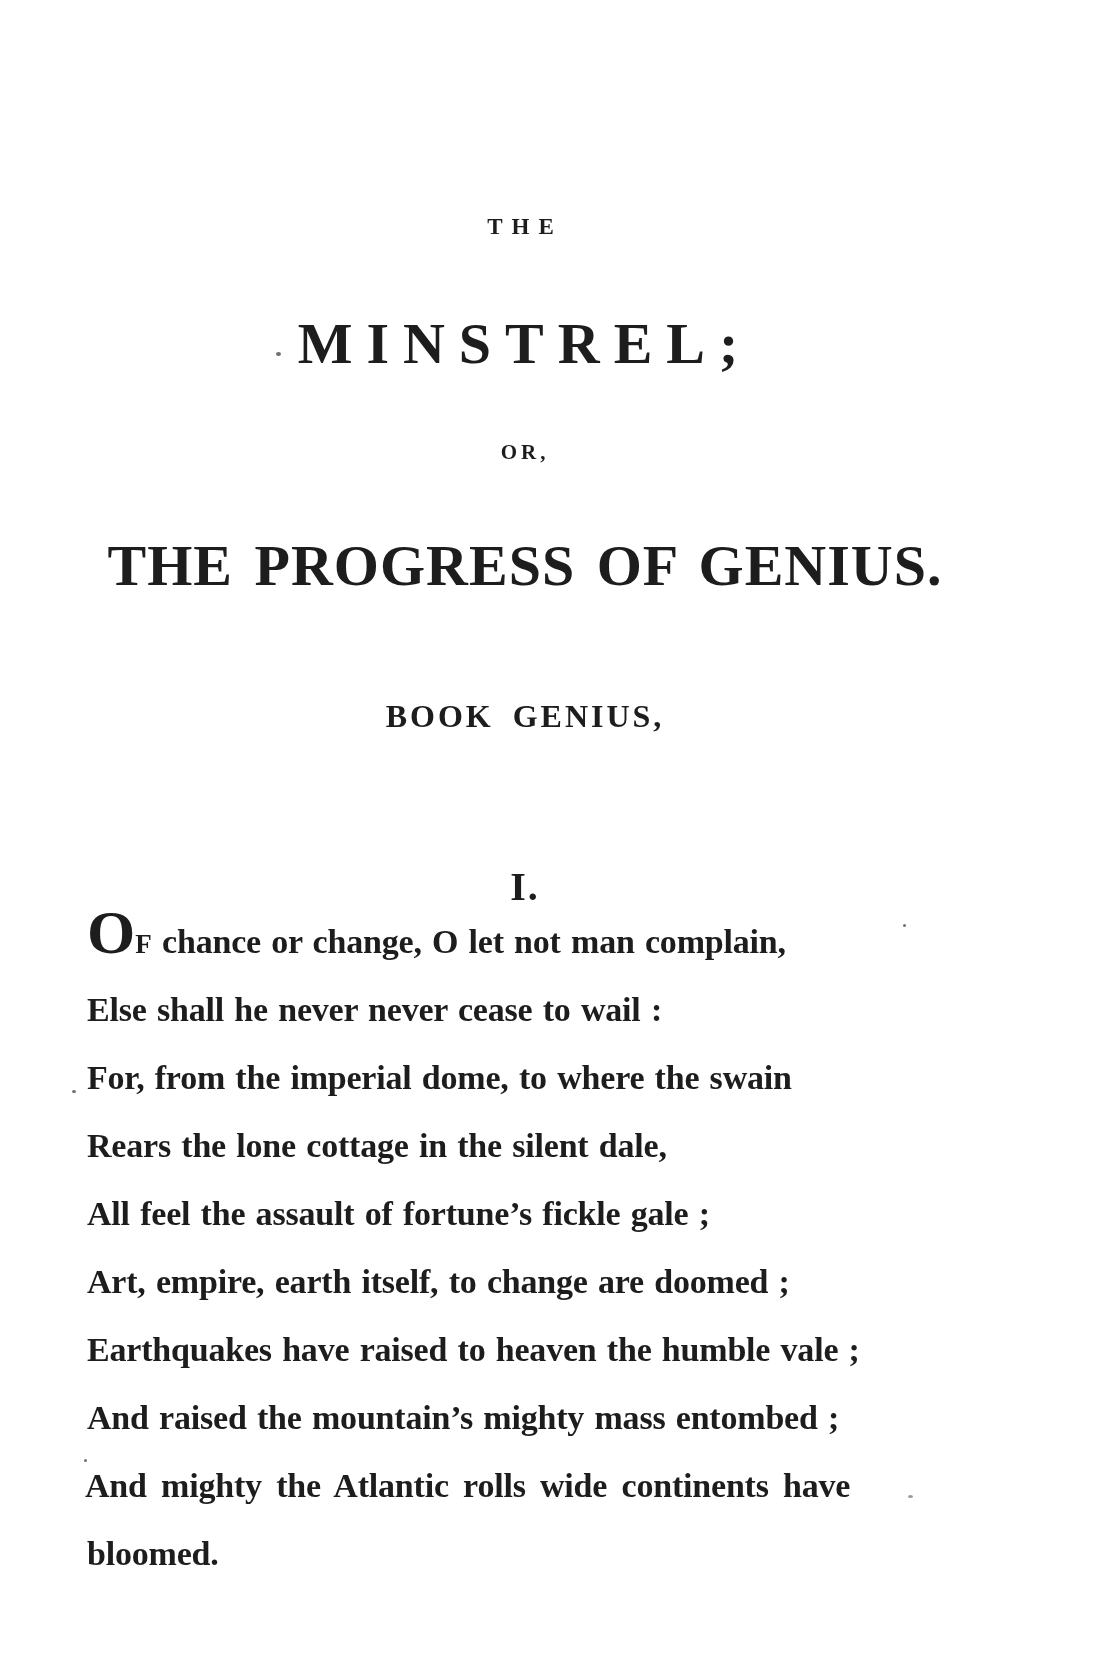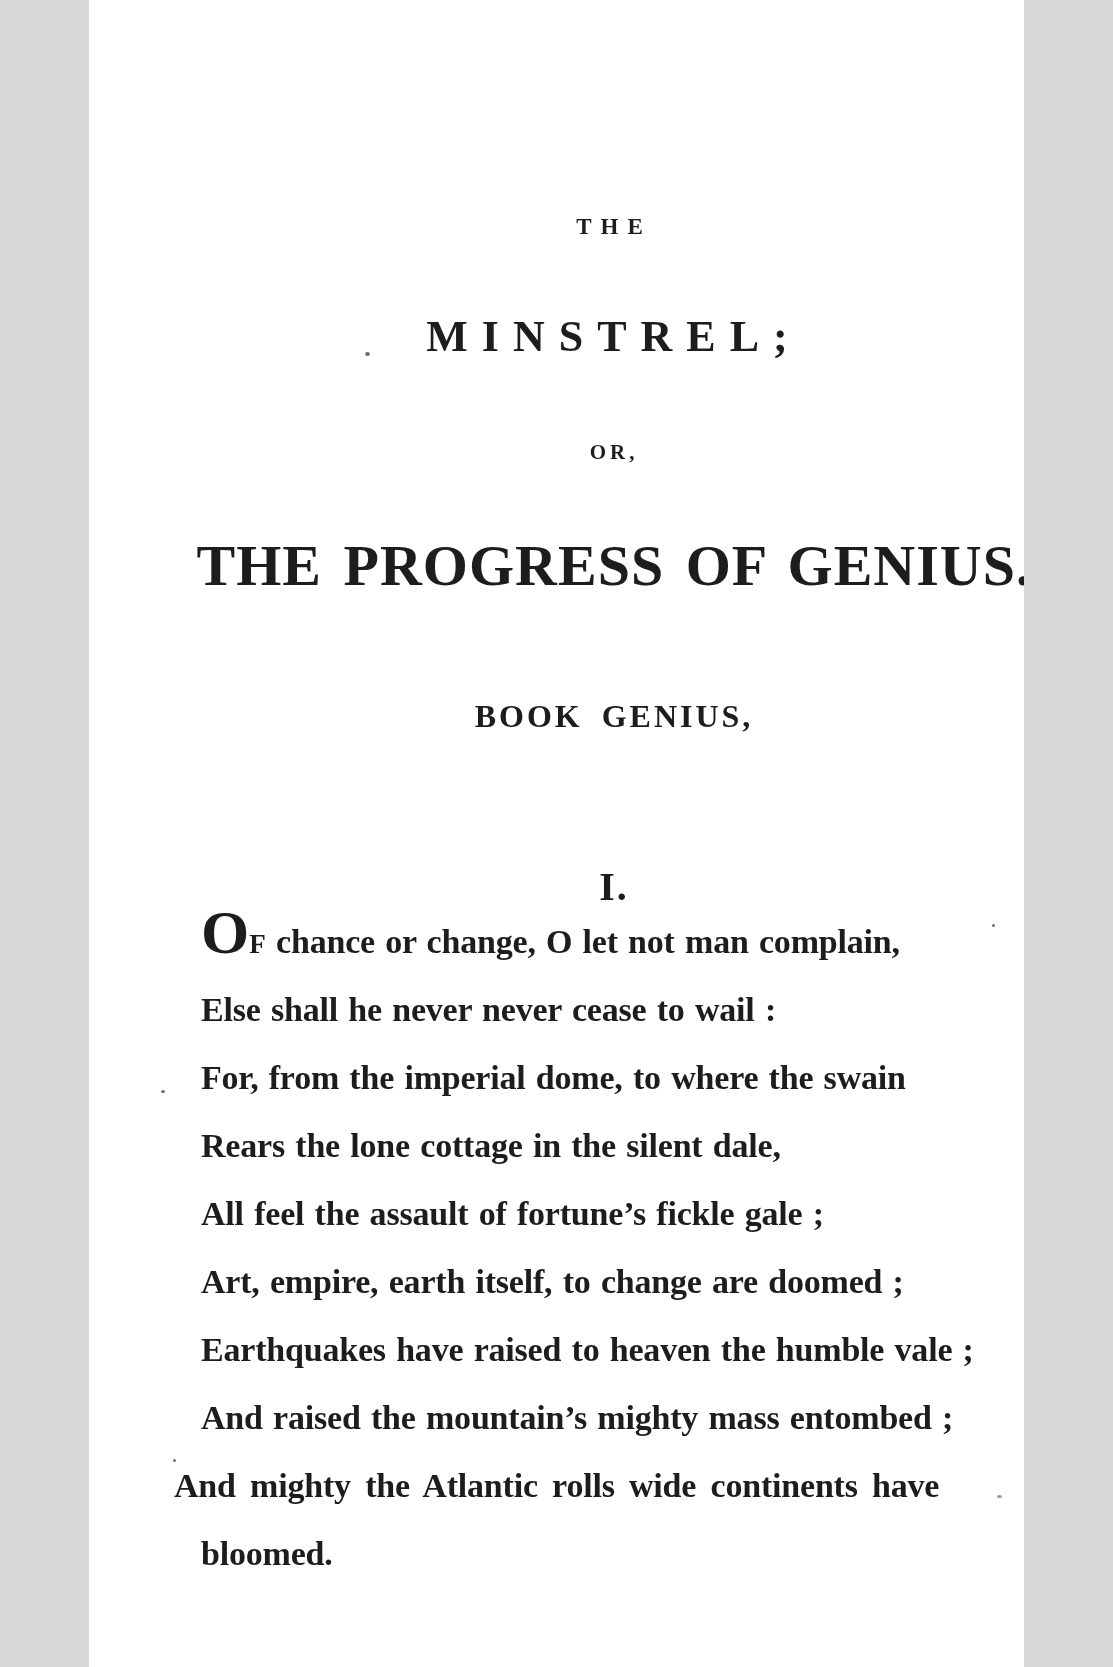--- a/index.html
+++ b/index.html
@@ -1,18 +1,18 @@
 <!DOCTYPE html>
 <html><head>
 <meta charset="utf-8">
 <style>
   html,body{margin:0;padding:0;background:#d8d8d8;}
   .page{
     position:relative;
-    width:935px;height:1667px;
+    width:1113px;height:1667px;
     margin:0 auto;
     background:#ffffff;
     overflow:hidden;
     font-family:"Liberation Serif","DejaVu Serif",serif;
     color:#1d1d1d;
   }
   .centered{
     position:absolute;
     left:525px;
     transform:translateX(-50%);
@@ -20,21 +20,21 @@
     line-height:1;
     font-weight:bold;
   }
   .half-title{
     top:215px;
     font-size:23px;
     letter-spacing:9px;
   }
   .main-title{
     top:315px;
-    font-size:44px;
+    font-size:58px;
     letter-spacing:14px;
   }
   .title-connector{
     top:442px;
     font-size:21px;
     letter-spacing:4px;
   }
   .subtitle{
     top:537px;
     font-size:58px;
@@ -56,21 +56,21 @@
     position:absolute;
     top:908px;left:0;right:0;
     font-size:34px;
     font-weight:bold;
     letter-spacing:-0.2px;
     word-spacing:2px;
   }
   .poem-line{
     height:68px;
     line-height:68px;
-    padding-left:112px;
+    padding-left:87px;
     white-space:nowrap;
   }
   .line-hang{
     padding-left:85px;
     word-spacing:6px;
   }
   .line-runover{
   }
   .lead-initial{
     font-size:62px;

